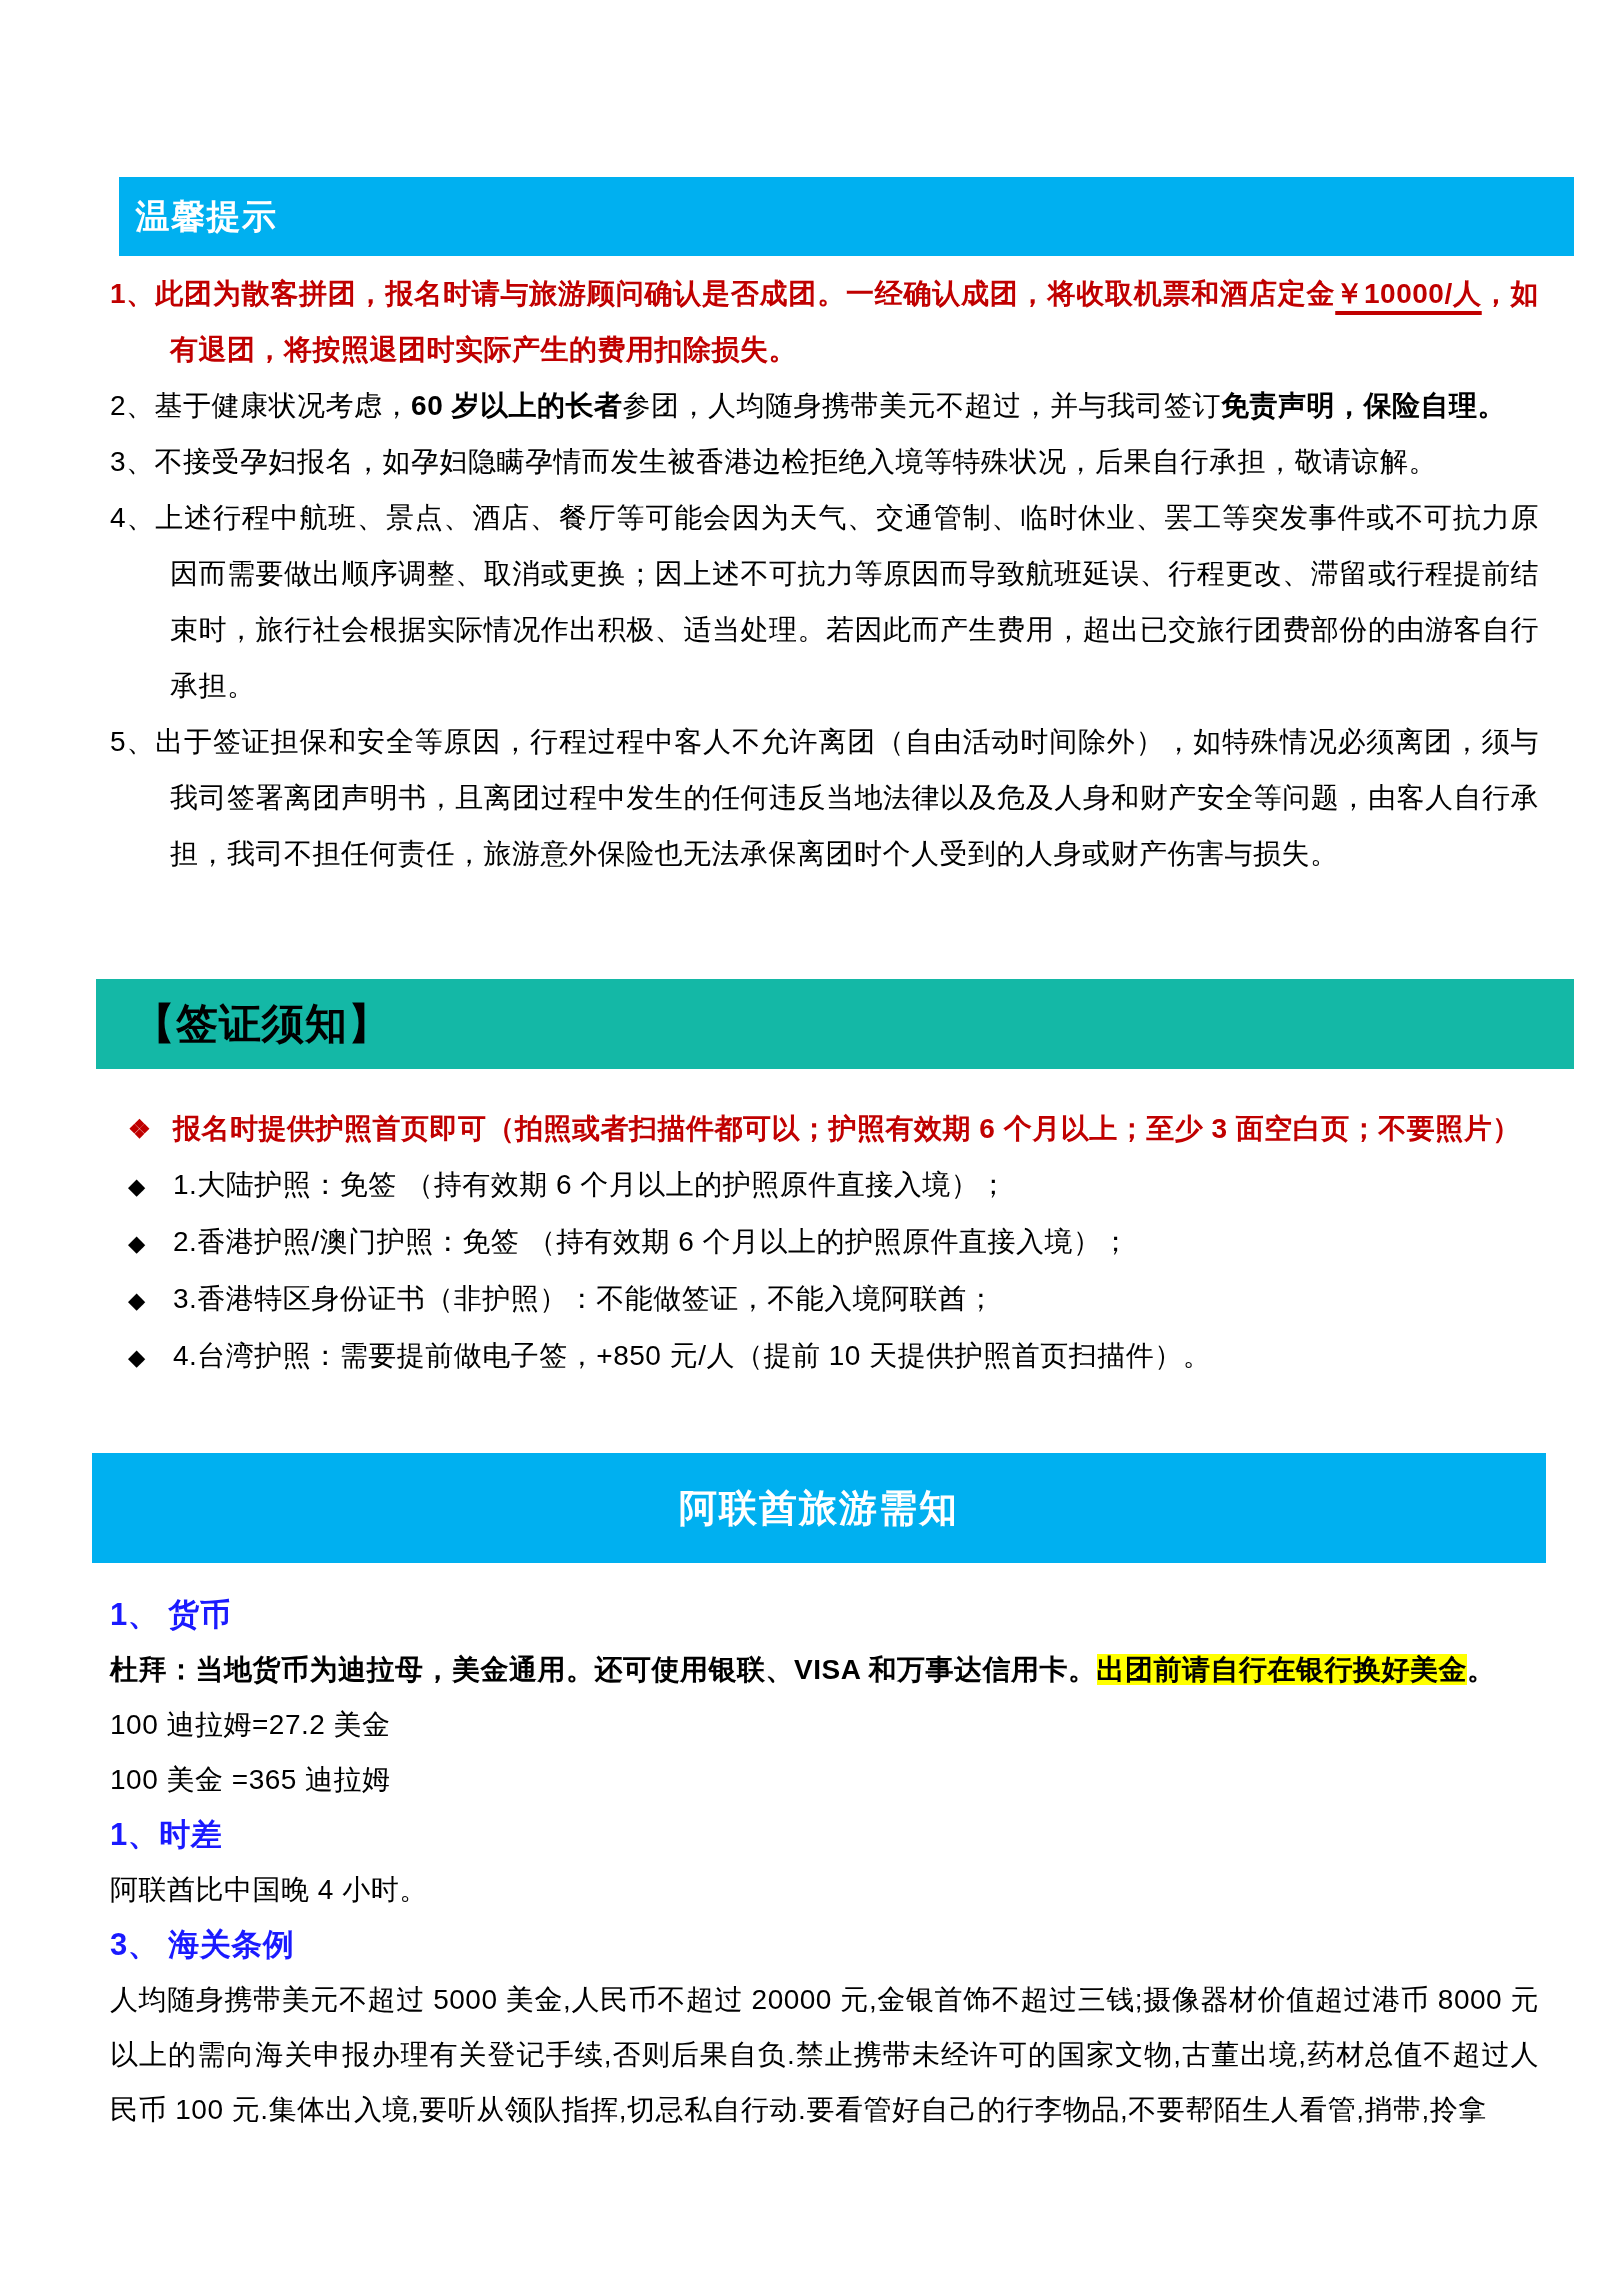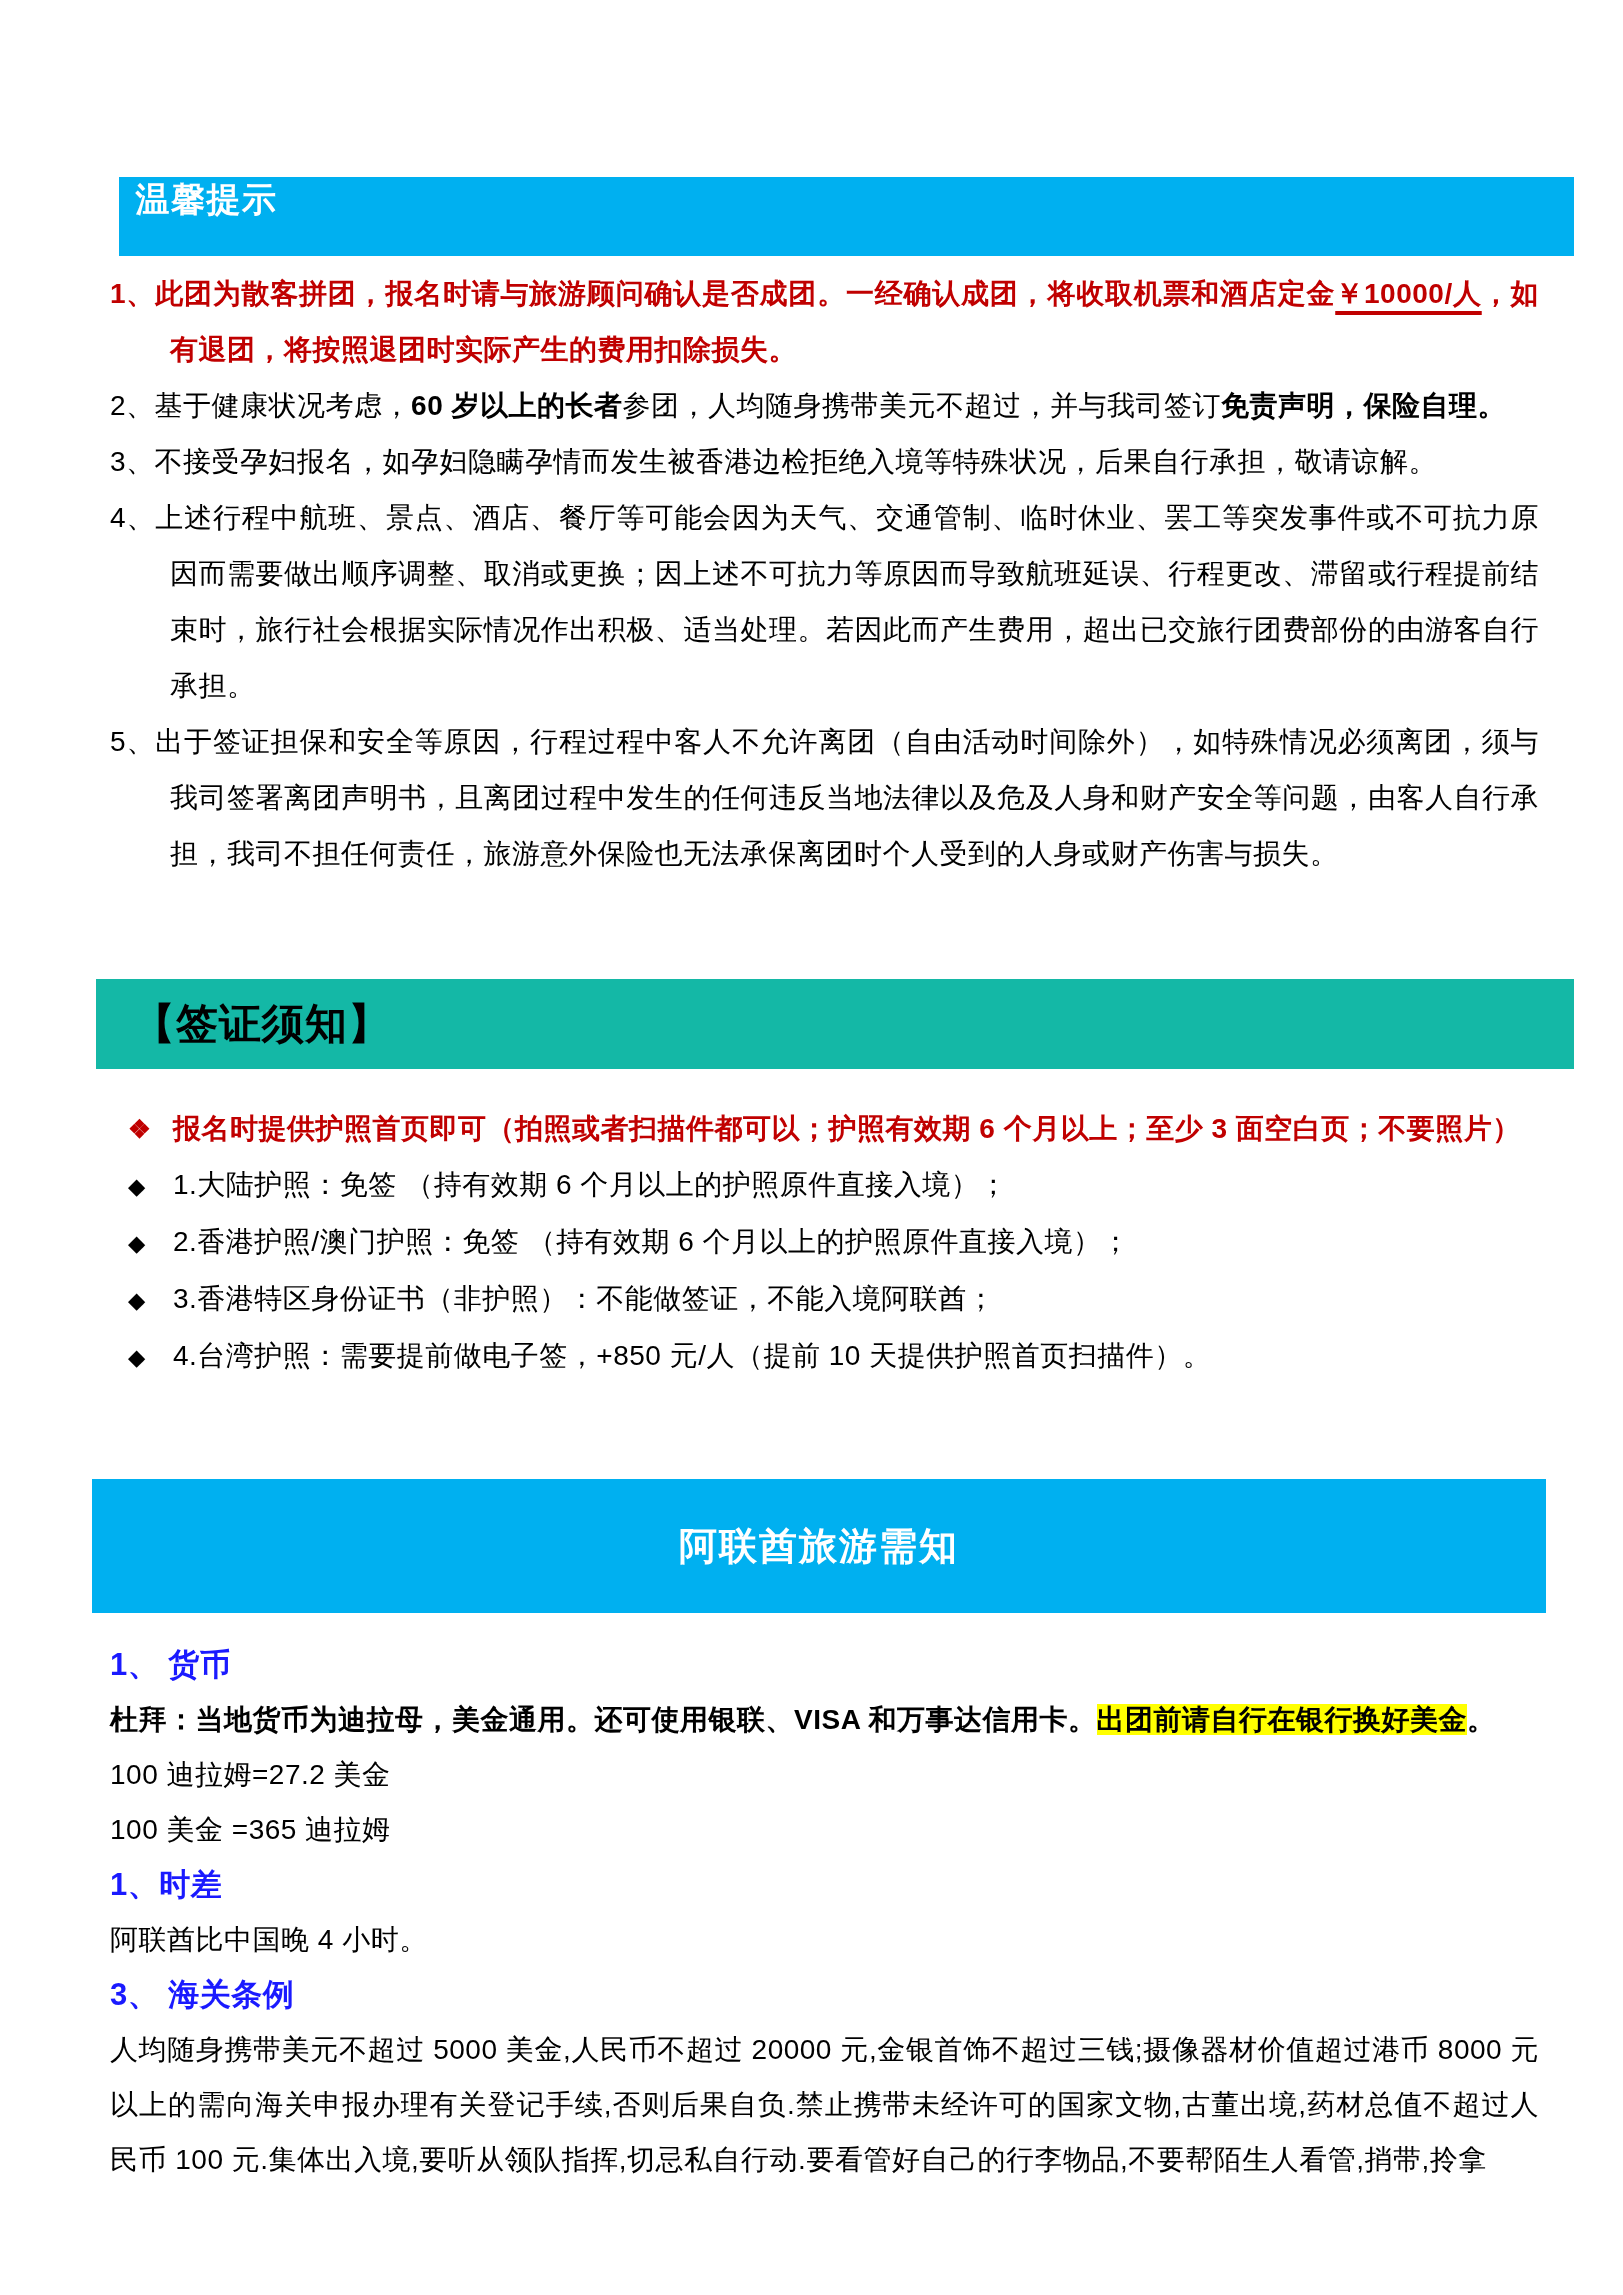--- a/index.html
+++ b/index.html
@@ -10,39 +10,39 @@
     height:2295px;
     background:#ffffff;
     overflow:hidden;
   }
 
   
   .banner-warm {
     margin:177px 49px 0 119px;
     height:79px;
     background:#00B0F0;
-    display:flex; 
+    display:flex; align-items:center;
   }
   .banner-warm .banner-title {
     margin-left:16.4px;
     font-size:34px; font-weight:700; color:#ffffff; letter-spacing:1.5px;
   }
   .banner-visa {
     margin:97px 49px 0 96px;
     height:90px;
     background:#14b8a6;
     display:flex; align-items:center;
   }
   .banner-visa .banner-title {
     margin-left:37px;
     font-size:42px; font-weight:700; color:#000000; letter-spacing:1px;
   }
   .banner-uae {
-    margin:94px 77px 0 92px;
-    height:134px;
+    margin:68px 77px 0 92px;
+    height:110px;
     background:#00B0F0;
     display:flex; align-items:center; justify-content:center;
   }
   .banner-uae .banner-title {
     font-size:38px; font-weight:700; color:#ffffff; letter-spacing:2px;
   }
 
   
   .warm-list {
     margin:10.2px 84px 0 110px;

